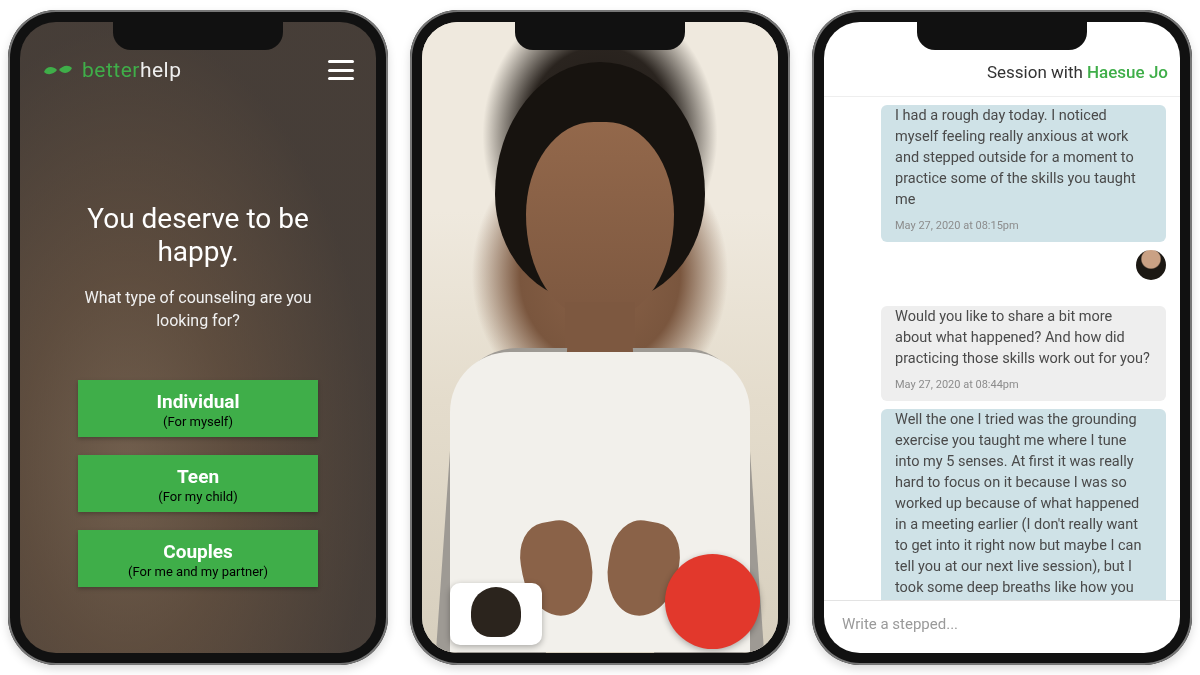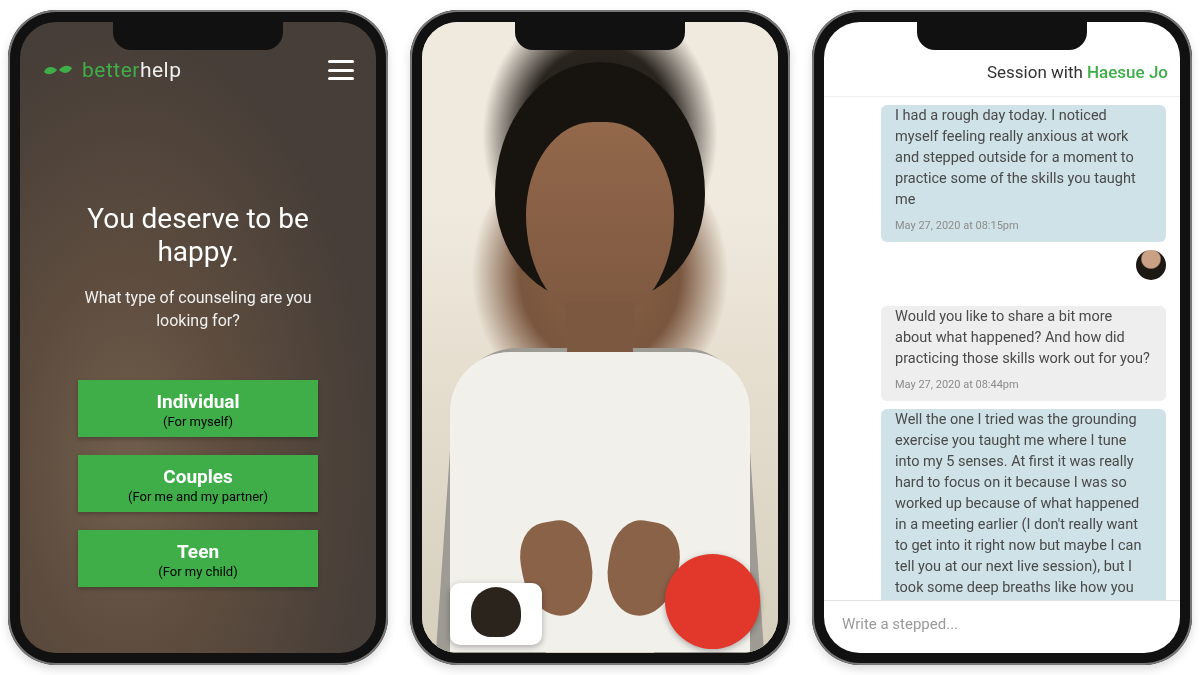--- a/index.html
+++ b/index.html
@@ -256,26 +256,26 @@
 
     <div class="hero">
       <div class="headline">You deserve to be happy.</div>
       <div class="subhead">What type of counseling are you looking for?</div>
 
       <div class="option-btn">
         <div class="opt-title">Individual</div>
         <div class="opt-sub">(For myself)</div>
       </div>
       <div class="option-btn">
+        <div class="opt-title">Teen</div>
+        <div class="opt-sub">(For my child)</div>
+      </div>
+      <div class="option-btn">
         <div class="opt-title">Couples</div>
         <div class="opt-sub">(For me and my partner)</div>
-      </div>
-      <div class="option-btn">
-        <div class="opt-title">Teen</div>
-        <div class="opt-sub">(For my child)</div>
       </div>
     </div>
   </div>
 </div>
 
 <div class="phone">
   <div class="phone-screen s2">
     <div class="notch"></div>
     <div class="video-bg"></div>
     <div class="person">

